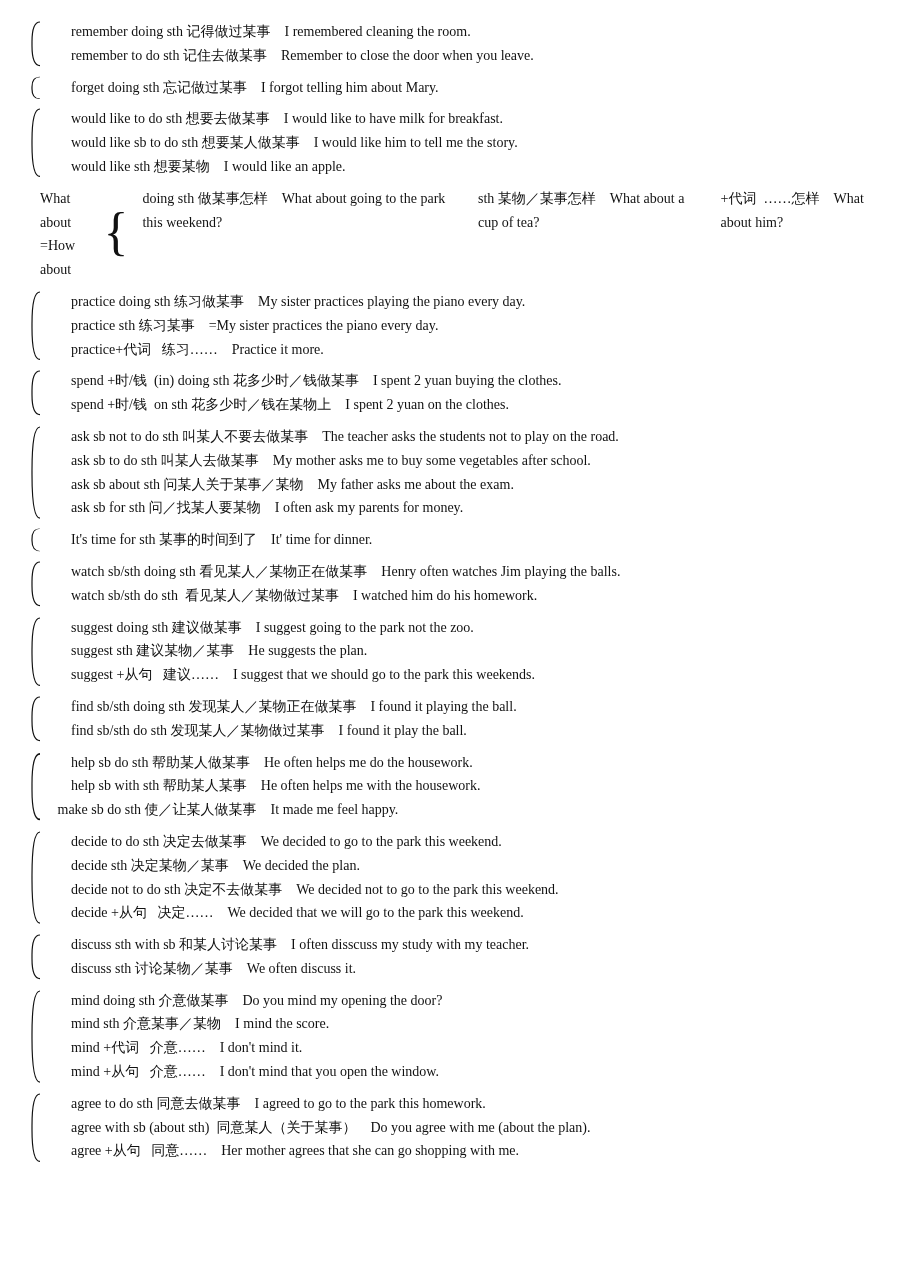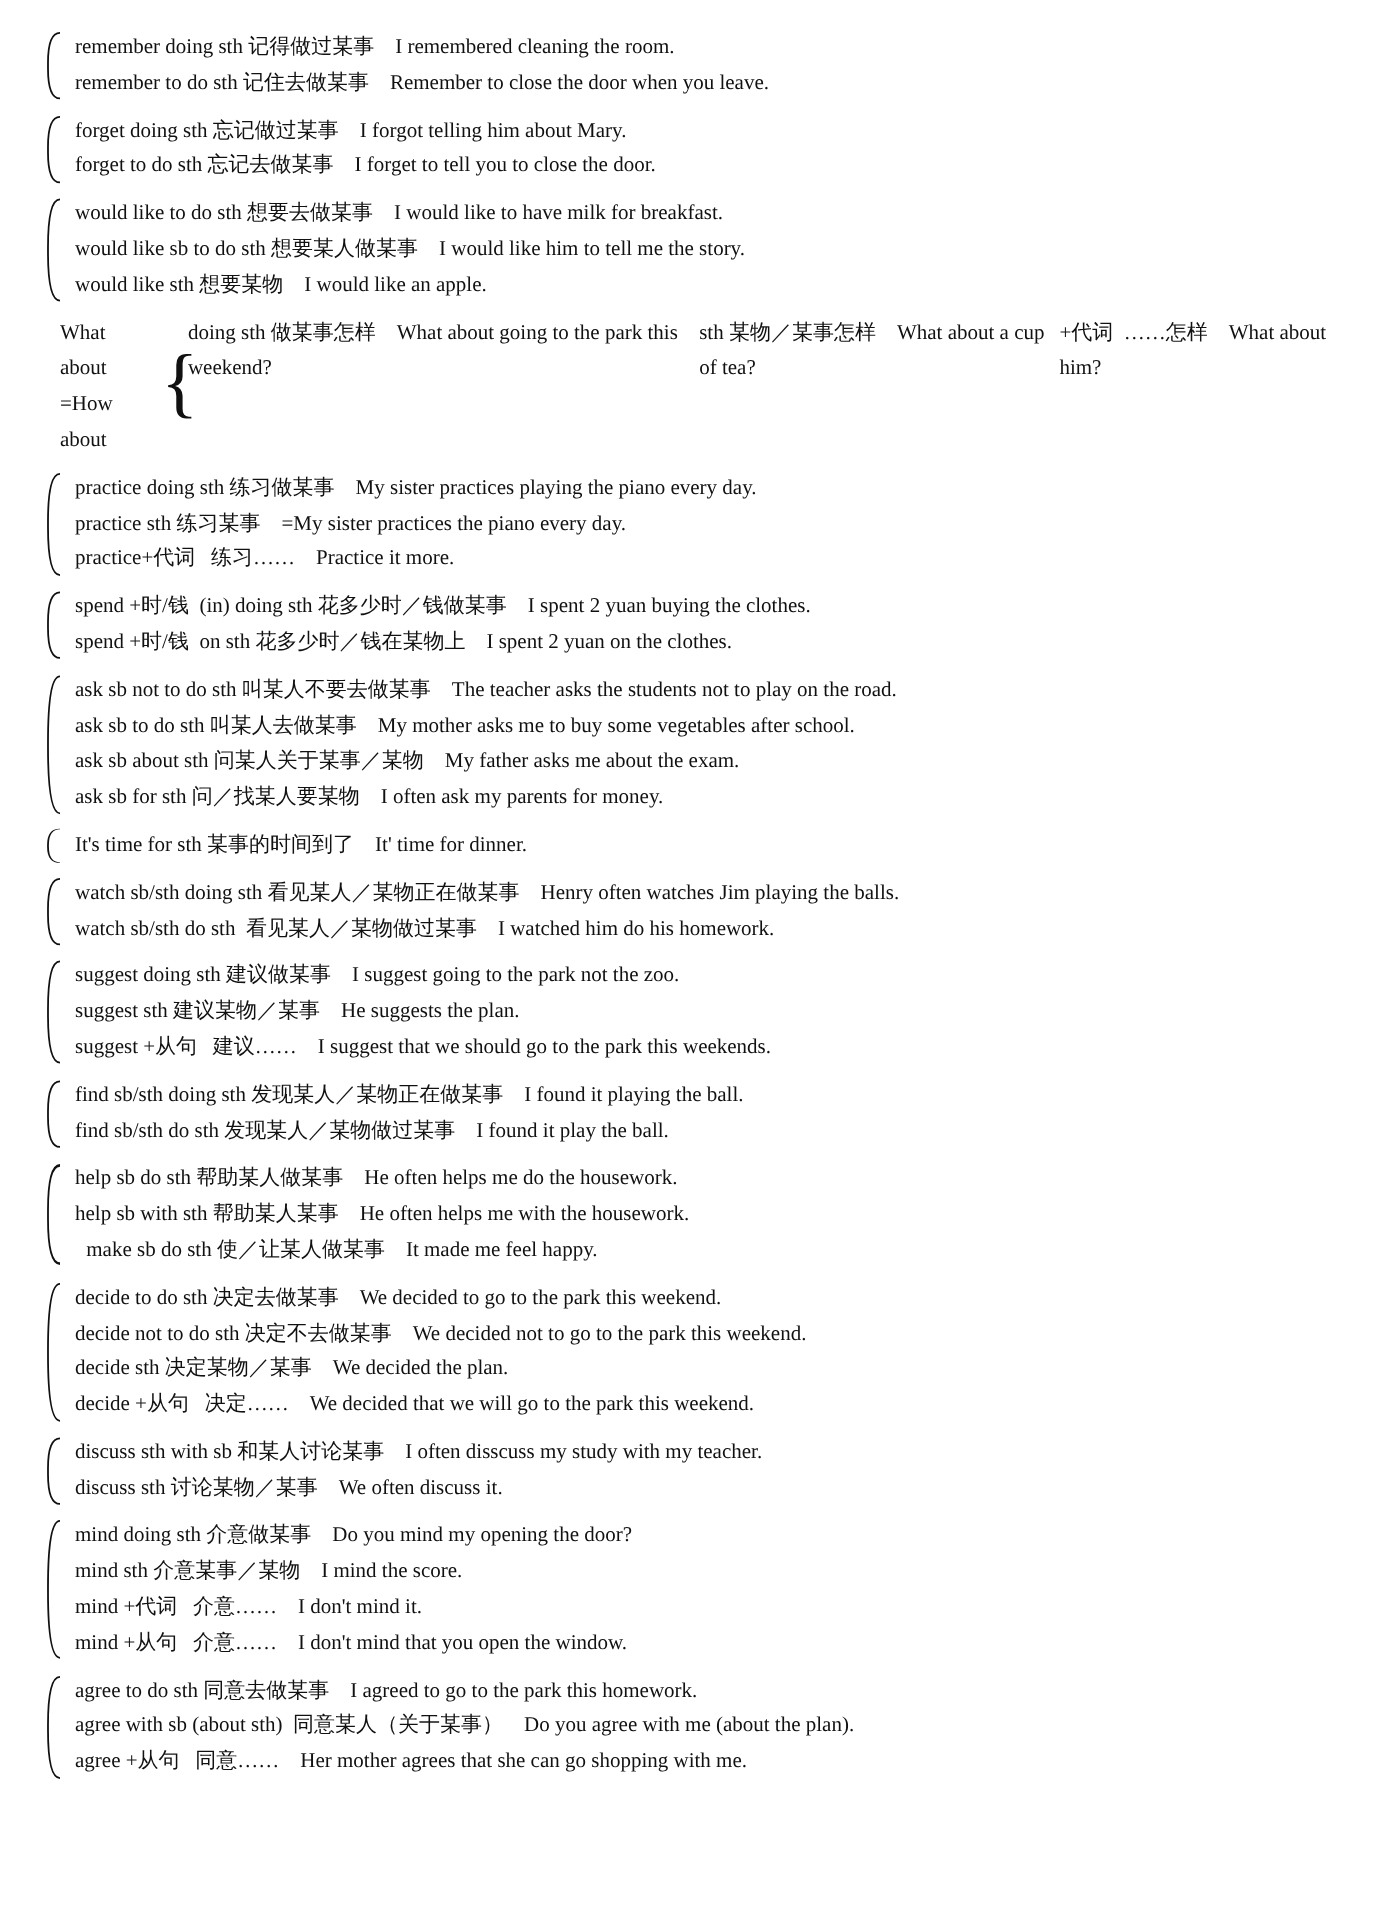--- a/index.html
+++ b/index.html
@@ -28,20 +28,21 @@
       justify-content: center;
     }
     .brace-svg {
       height: 100%;
       width: 12px;
     }
     .line {
       display: block;
       white-space: pre-wrap;
       padding-left: 2px;
+      margin-left: 21px;
     }
     .what-about-block {
       display: flex;
       align-items: flex-start;
       margin-bottom: 6px;
       padding-left: 10px;
     }
     .what-about-label {
       display: flex;
       flex-direction: column;
@@ -78,21 +79,20 @@
       <span class="line">remember doing sth 记得做过某事    I remembered cleaning the room.</span>
       <span class="line">remember to do sth 记住去做某事    Remember to close the door when you leave.</span>
     </div>
     <div class="brace-group block">
       <div class="brace">
         <svg class="brace-svg" viewBox="0 0 12 48" width="12" height="48" preserveAspectRatio="none" xmlns="http://www.w3.org/2000/svg">
     <path d="M10,2 Q2,2 2,22 L2,24 L2,26 Q2,46 10,46" fill="none" stroke="#111" stroke-width="1.2"></path>
   </svg>
       </div>
       <span class="line">forget doing sth 忘记做过某事    I forgot telling him about Mary.</span>
-      <span class="line">forget to do sth 忘记去做某事    I forget to tell you to close the door.</span>
     </div>
     <div class="brace-group block">
       <div class="brace">
         <svg class="brace-svg" viewBox="0 0 12 72" width="12" height="72" preserveAspectRatio="none" xmlns="http://www.w3.org/2000/svg">
     <path d="M10,2 Q2,2 2,34 L2,36 L2,38 Q2,70 10,70" fill="none" stroke="#111" stroke-width="1.2"></path>
   </svg>
       </div>
       <span class="line">would like to do sth 想要去做某事    I would like to have milk for breakfast.</span>
       <span class="line">would like sb to do sth 想要某人做某事    I would like him to tell me the story.</span>
       <span class="line">would like sth 想要某物    I would like an apple.</span>
@@ -185,22 +185,22 @@
       <span class="line">help sb with sth 帮助某人某事    He often helps me with the housework.</span>
       <span class="line" style="margin-left: 4px;"> make sb do sth 使／让某人做某事    It made me feel happy.</span>
     </div>
     <div class="brace-group block">
       <div class="brace">
         <svg class="brace-svg" viewBox="0 0 12 96" width="12" height="96" preserveAspectRatio="none" xmlns="http://www.w3.org/2000/svg">
     <path d="M10,2 Q2,2 2,46 L2,48 L2,50 Q2,94 10,94" fill="none" stroke="#111" stroke-width="1.2"></path>
   </svg>
       </div>
       <span class="line">decide to do sth 决定去做某事    We decided to go to the park this weekend.</span>
+      <span class="line">decide sth 决定某物／某事    We decided the plan.</span>
       <span class="line">decide not to do sth 决定不去做某事    We decided not to go to the park this weekend.</span>
-      <span class="line">decide sth 决定某物／某事    We decided the plan.</span>
       <span class="line">decide +从句   决定……    We decided that we will go to the park this weekend.</span>
     </div>
     <div class="brace-group block">
       <div class="brace">
         <svg class="brace-svg" viewBox="0 0 12 48" width="12" height="48" preserveAspectRatio="none" xmlns="http://www.w3.org/2000/svg">
     <path d="M10,2 Q2,2 2,22 L2,24 L2,26 Q2,46 10,46" fill="none" stroke="#111" stroke-width="1.2"></path>
   </svg>
       </div>
       <span class="line">discuss sth with sb 和某人讨论某事    I often disscuss my study with my teacher.</span>
       <span class="line">discuss sth 讨论某物／某事    We often discuss it.</span>

